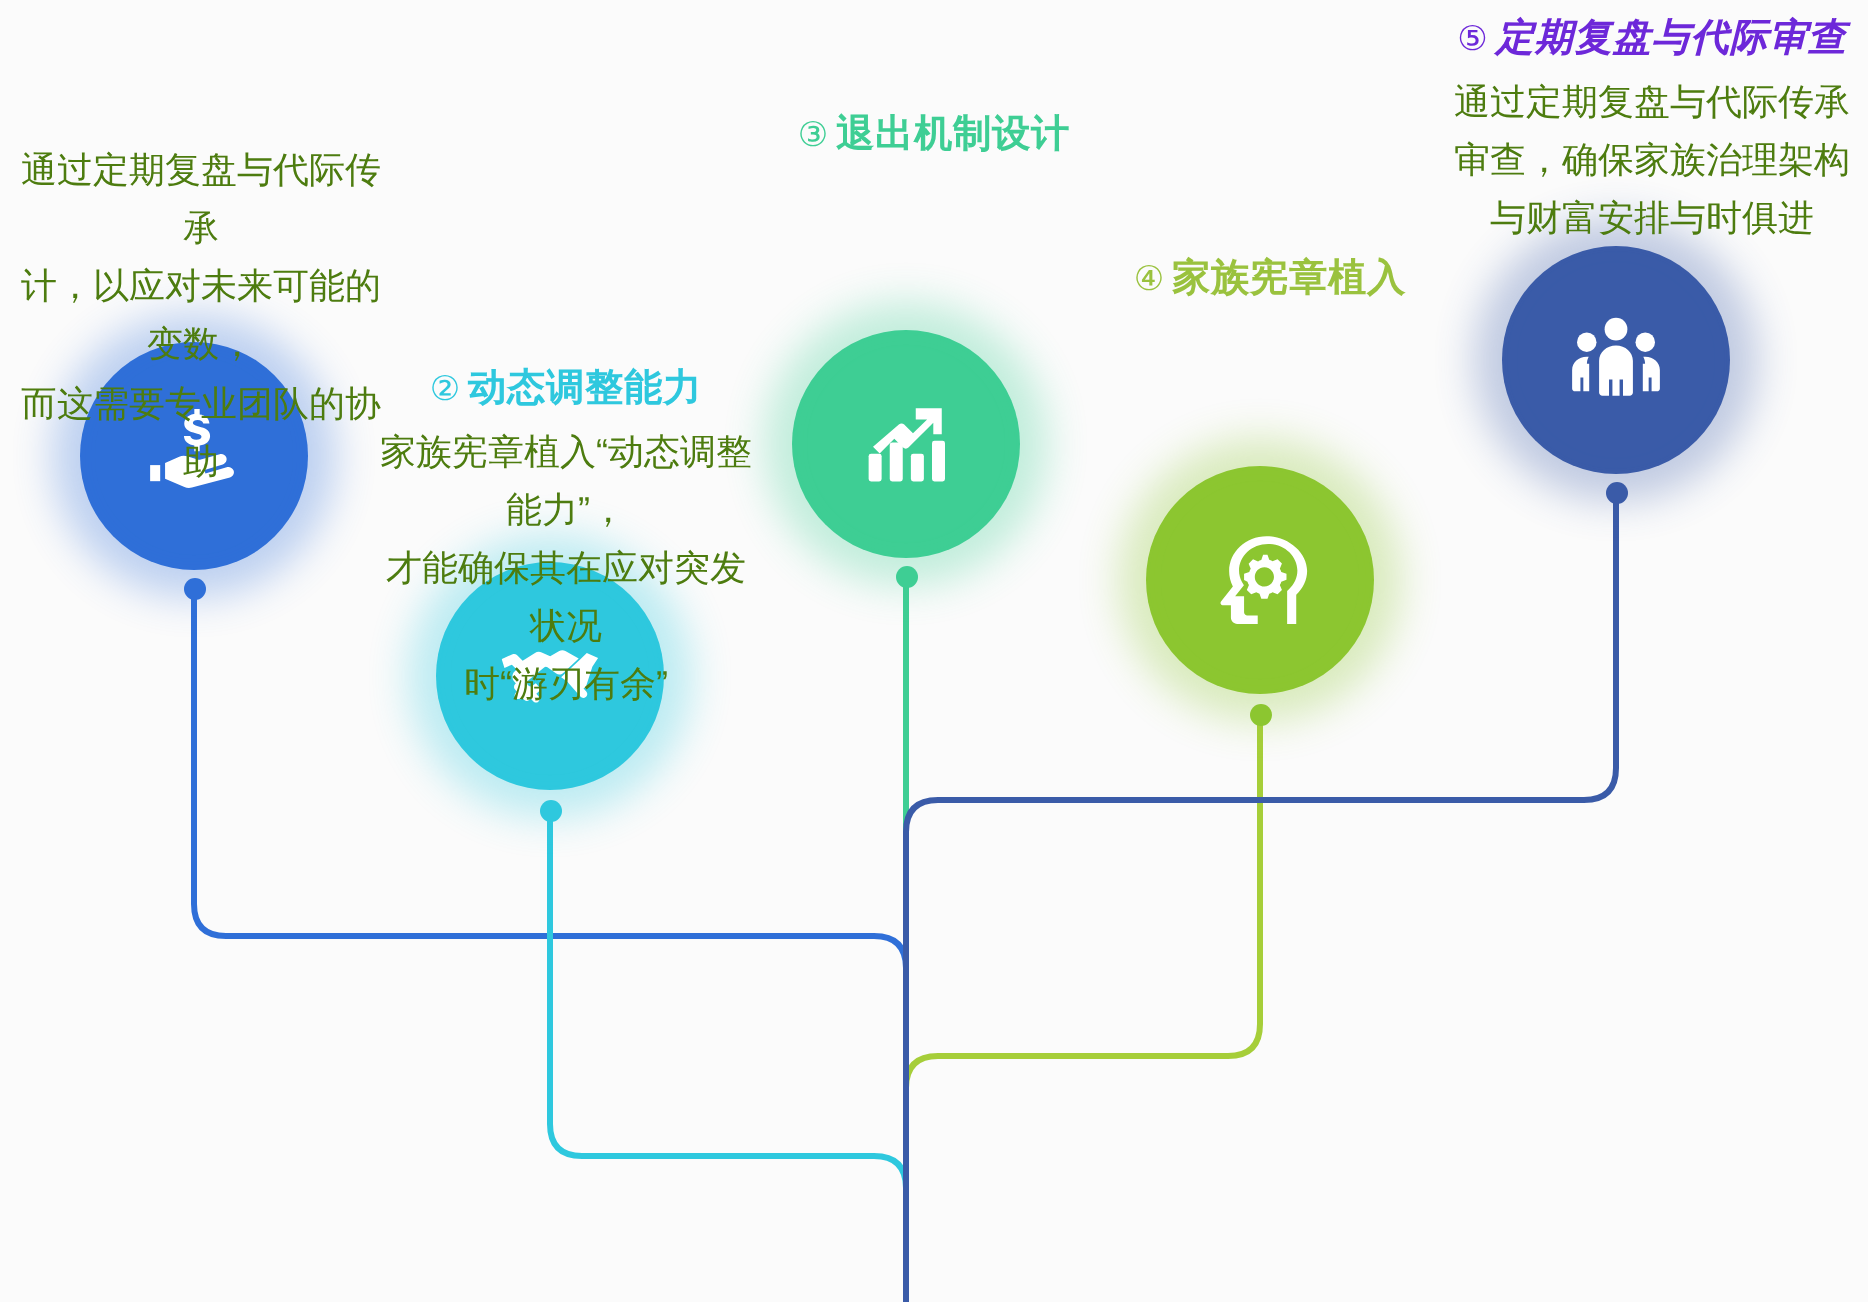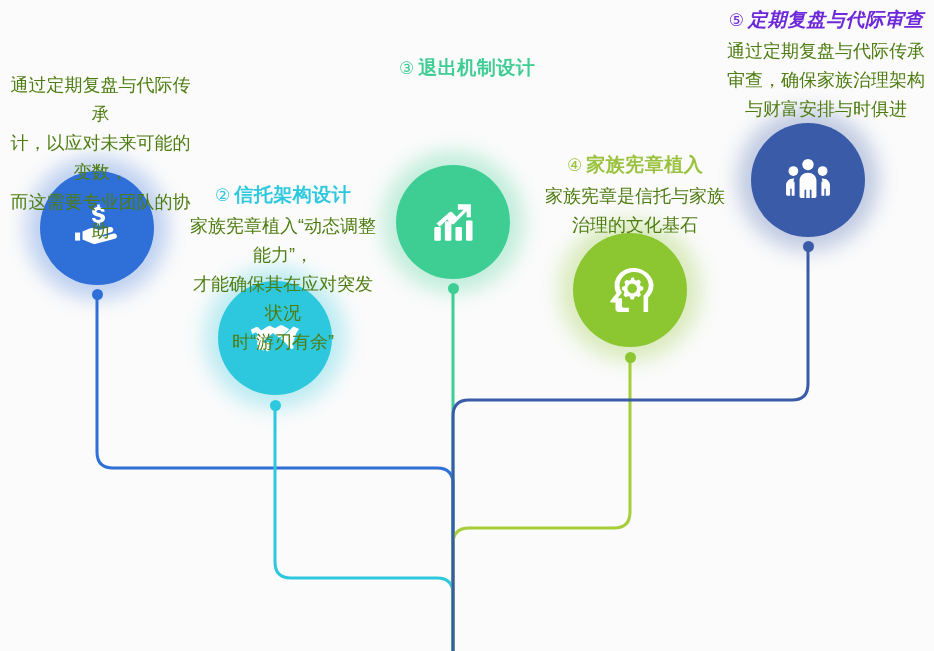--- a/index.html
+++ b/index.html
@@ -129,32 +129,30 @@
       </div>
       <div style="position: absolute; border-radius: 50%; width: 11px; height: 11px; z-index: 4; left: 802.5px; top: 240.5px; background: rgb(58, 91, 168);"></div>
     </div>
   <div id="blocks">
       <div class="block ta-center" style="left: 8px; top: 66px; width: 185px;">
         <div class="bbody">通过定期复盘与代际传承
 计，以应对未来可能的变数，
 而这需要专业团队的协助</div>
       </div>
       <div class="block ta-center" style="left: 188px; top: 183px; width: 190px;">
-        <div class="btitle" style="color: rgb(46, 200, 222);"><span class="num">②</span><span>信托架构设计</span></div>
+        <div class="btitle" style="color: rgb(46, 200, 222);"><span class="num">②</span><span>动态调整能力</span></div>
         <div class="bbody">家族宪章植入“动态调整能力”，
 才能确保其在应对突发状况
 时“游刃有余”</div>
       </div>
       <div class="block ta-center" style="left: 352px; top: 56px; width: 230px;">
         <div class="btitle" style="color: rgb(62, 206, 148);"><span class="num">③</span><span>退出机制设计</span></div>
       </div>
       <div class="block ta-center" style="left: 540px; top: 128px; width: 190px;">
-        <div class="btitle" style="color: rgb(154, 194, 62); margin-top: 25px;"><span class="num">④</span><span>家族宪章植入</span></div>
-        <div class="bbody">家族宪章是信托与家族
-治理的文化基石</div>
+        <div class="btitle" style="color: rgb(154, 194, 62);"><span class="num">④</span><span>家族宪章植入</span></div>
       </div>
       <div class="block ta-center" style="left: 720px; top: 8px; width: 212px;">
         <div class="btitle" style="color: #6d28d9; font-style: italic;"><span class="num">⑤</span><span>定期复盘与代际审查</span></div>
         <div class="bbody">通过定期复盘与代际传承
 审查，确保家族治理架构
 与财富安排与时俱进</div>
       </div>
     </div>
 
 </div>

